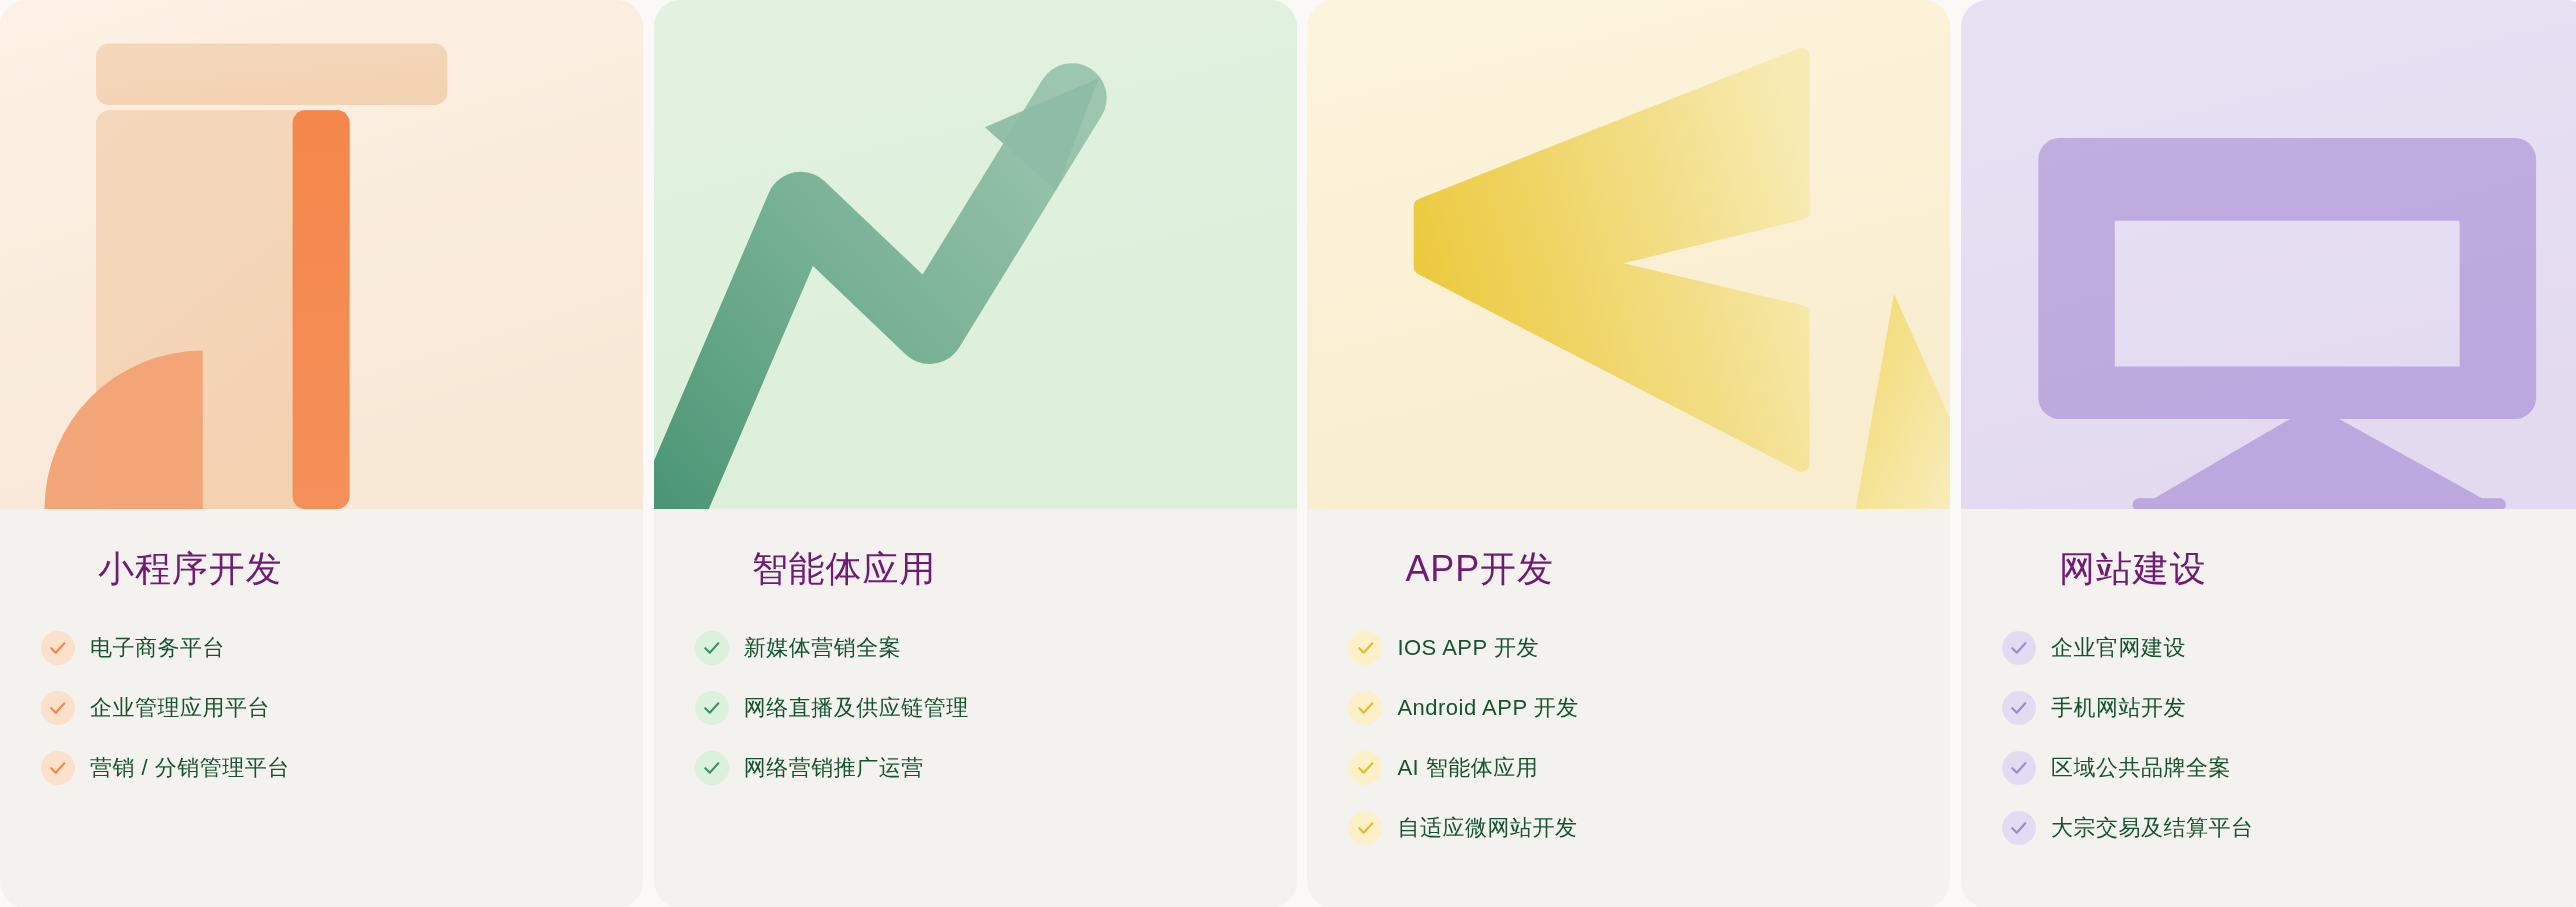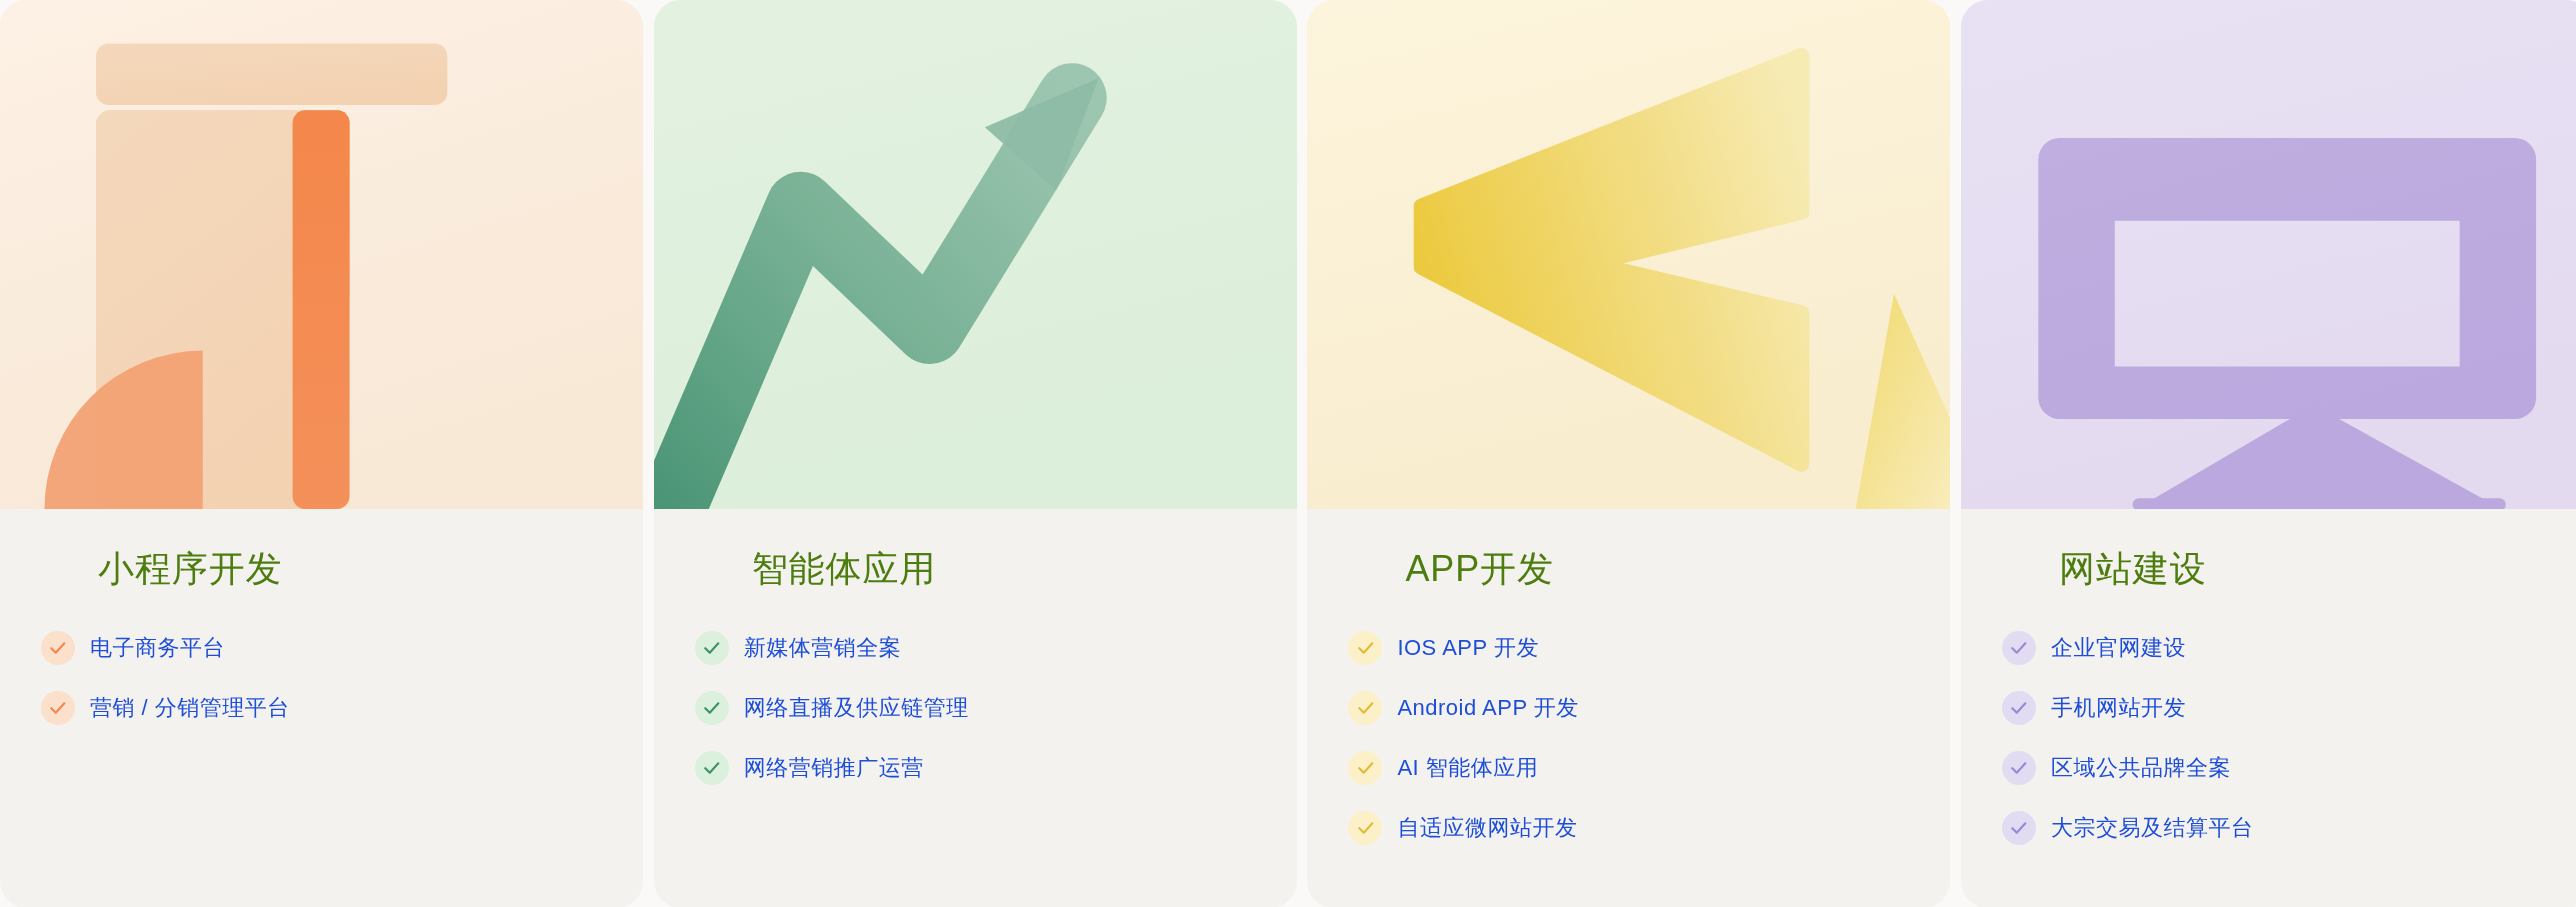--- a/index.html
+++ b/index.html
@@ -49,21 +49,21 @@
 
   .card-body {
     flex: 1 1 auto;
     background: #f4f2ee;
     padding: 37px 0 0 0;
   }
 
   .card-title {
     font-size: 36px;
     font-weight: 400;
-    color: #4d7c0f;
+    color: #701a75;
     letter-spacing: 0.9px;
     margin: 0 0 27px 0;
     padding-left: 98px;
     line-height: 1.25;
     white-space: nowrap;
   }
 
   .feature-list {
     list-style: none;
     margin: 0;
@@ -80,21 +80,21 @@
     width: 34px;
     height: 34px;
     border-radius: 50%;
     display: flex;
     align-items: center;
     justify-content: center;
   }
   .check-badge svg { display:block; width: 19.6px; height: 19.6px; }
   .feature-label {
     font-size: 22px;
-    color: #1d4ed8;
+    color: #14532d;
     letter-spacing: 0.5px;
     white-space: nowrap;
   }
 
   
   .card-1 .check-badge { background: #fbe0cb; }
   .card-2 .check-badge { background: #dcf0de; }
   .card-3 .check-badge { background: #fbf0c8; }
   .card-4 .check-badge { background: #e2dcf2; }
 </style>
@@ -148,20 +148,28 @@
               </svg>
           </span>
           <span class="feature-label">电子商务平台</span>
         </li>
         <li class="feature-item">
           <span class="check-badge">
             <svg viewBox="0 0 24 24" fill="none" stroke="#f0884f" stroke-width="2.6" stroke-linecap="round" stroke-linejoin="round">
                 <polyline points="4,12.5 9.5,18 20,6.5"></polyline>
               </svg>
           </span>
+          <span class="feature-label">企业管理应用平台</span>
+        </li>
+        <li class="feature-item">
+          <span class="check-badge">
+            <svg viewBox="0 0 24 24" fill="none" stroke="#f0884f" stroke-width="2.6" stroke-linecap="round" stroke-linejoin="round">
+                <polyline points="4,12.5 9.5,18 20,6.5"></polyline>
+              </svg>
+          </span>
           <span class="feature-label">营销 / 分销管理平台</span>
         </li>
       </ul>
     </div>
   </div>
 
   <div class="card card-2">
     <div class="card-art">
       <svg viewBox="0 0 723 572" preserveAspectRatio="none">
         <defs>

